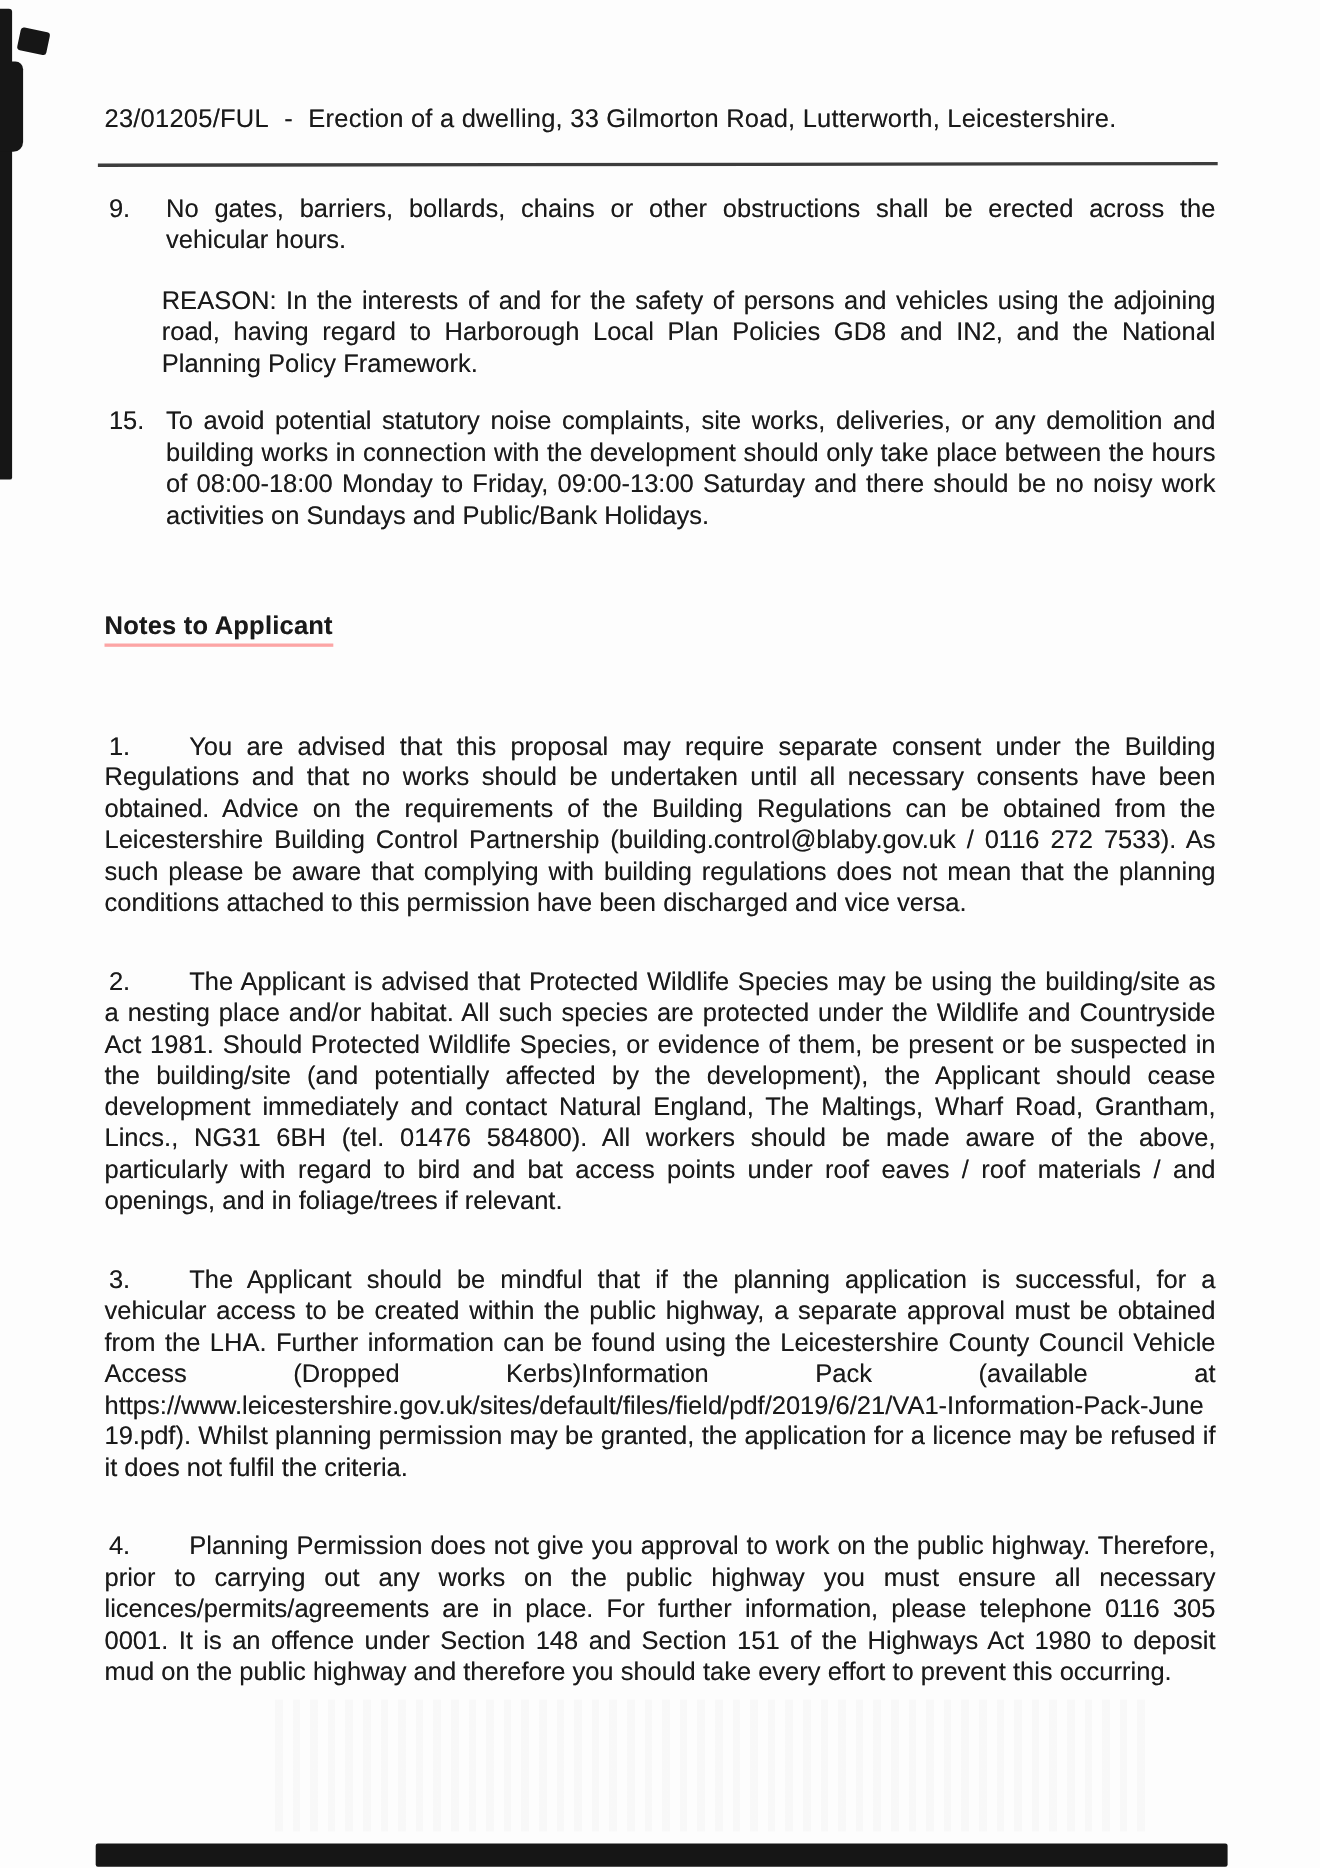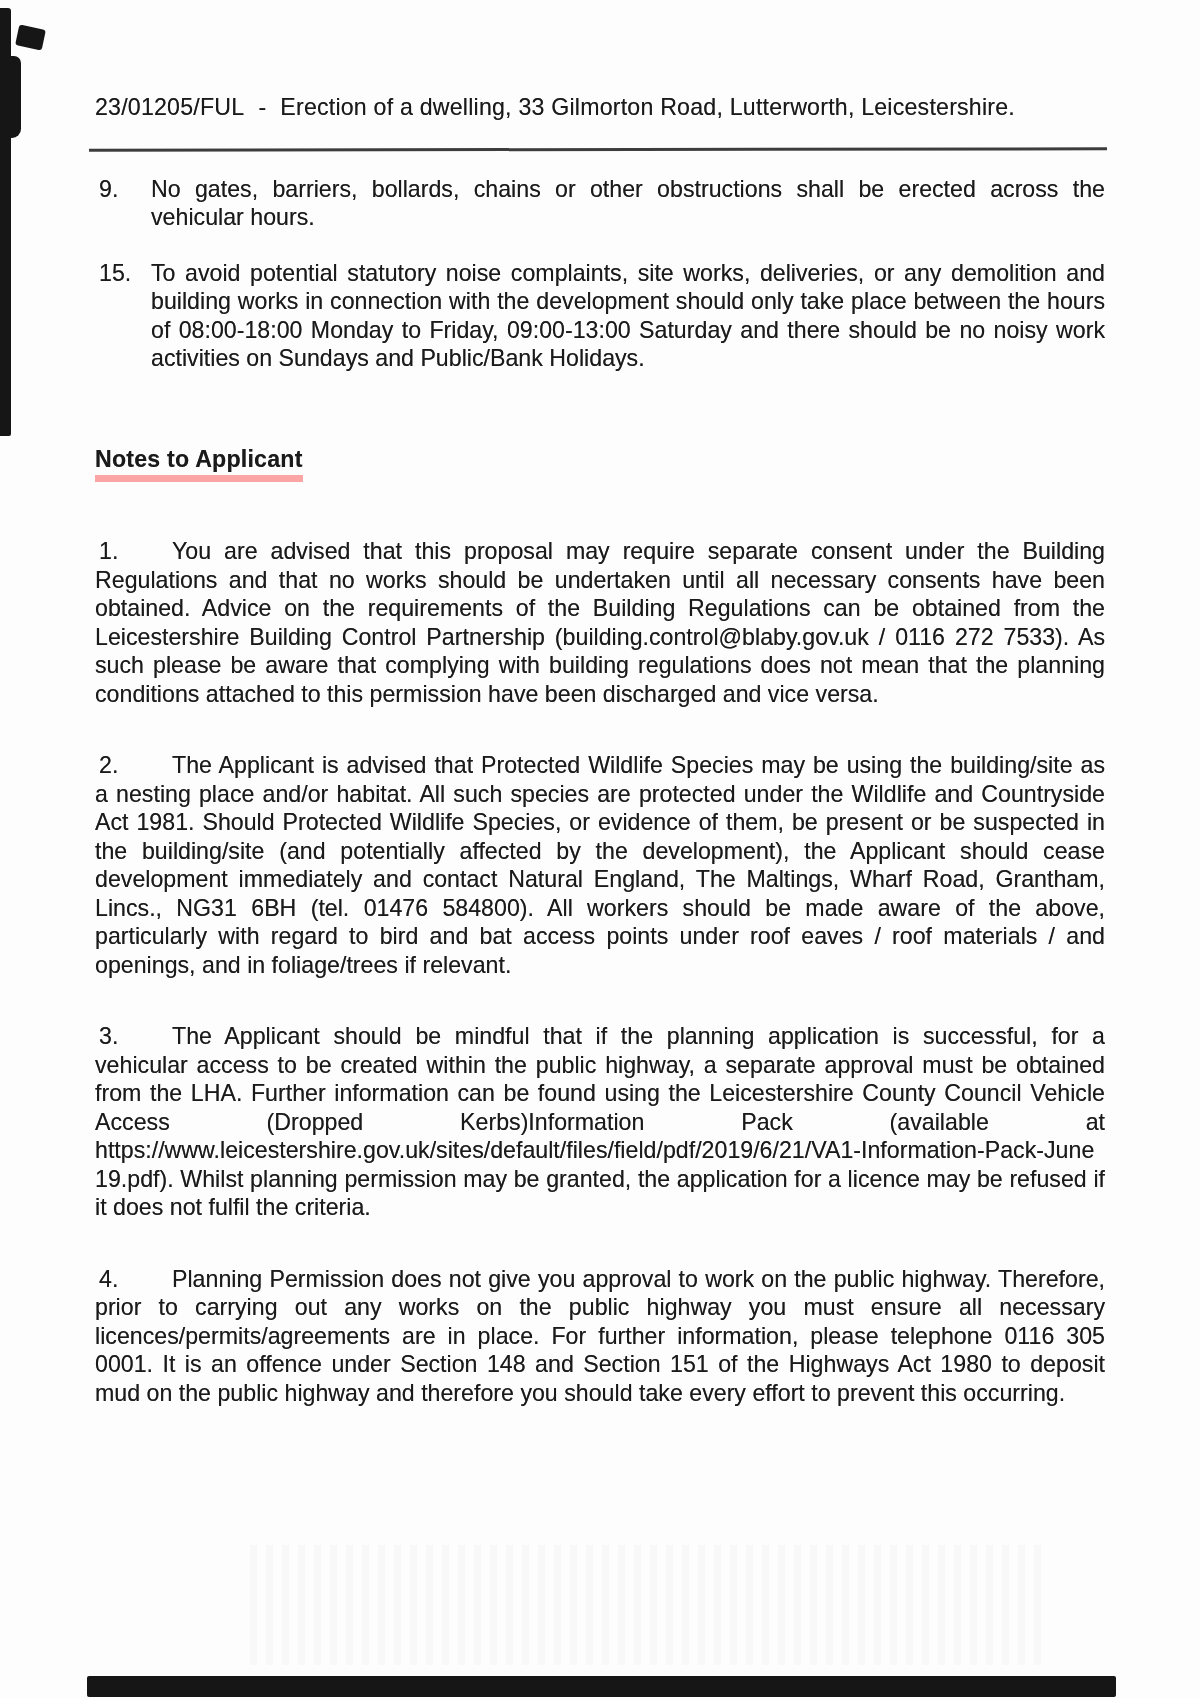--- a/index.html
+++ b/index.html
@@ -52,29 +52,29 @@
     margin-left: 52px;
     text-align: justify;
   }
   .notes-heading {
     margin-top: 72px;
     font-weight: bold;
     letter-spacing: 0.2px;
   }
   .notes-heading span {
     display: inline-block;
-    border-bottom: 7px solid #fca5a5;
+    border-bottom: 3px solid #fca5a5;
     padding-bottom: 2px;
   }
   .note {
     margin-top: 43px;
     text-align: justify;
     overflow-wrap: break-word;
   }
-  .note:first-of-type { margin-top: 55px; }
+  .note:first-of-type { margin-top: 76px; }
   .note-num {
     display: inline-block;
     width: 73px;
     padding-left: 4px;
   }
   
   .artifact { position: absolute; background: #161616; }
   .artifact-left-bar {
     left: 0; top: 8px;
     width: 11px; height: 428px;
@@ -118,20 +118,21 @@
       <span>23/01205/FUL</span><span class="header-sep">-</span><span>Erection of a dwelling, 33 Gilmorton Road, Lutterworth, Leicestershire.</span>
     </div>
 
     <div class="rule"></div>
 
     <div class="cond">
       <div class="cond-num">9.</div>
       <div class="cond-body">No gates, barriers, bollards, chains or other obstructions shall be erected across the vehicular hours.</div>
     </div>
 
+    <div class="reason-block">REASON: In the interests of and for the safety of persons and vehicles using the adjoining road, having regard to Harborough Local Plan Policies GD8 and IN2, and the National Planning Policy Framework.</div>
 
     <div class="cond">
       <div class="cond-num">15.</div>
       <div class="cond-body">To avoid potential statutory noise complaints, site works, deliveries, or any demolition and building works in connection with the development should only take place between the hours of 08:00-18:00 Monday to Friday, 09:00-13:00 Saturday and there should be no noisy work activities on Sundays and Public/Bank Holidays.</div>
     </div>
 
     <div class="notes-heading">
       <span>Notes to Applicant</span>
     </div>
 

